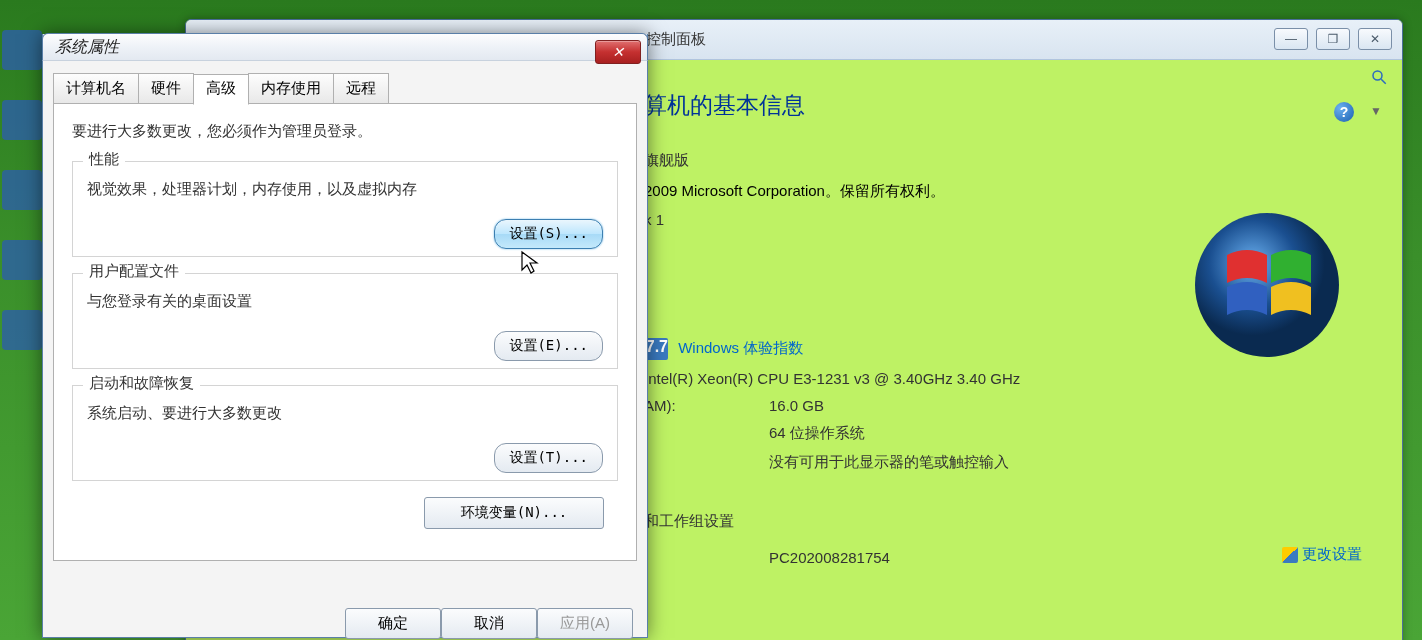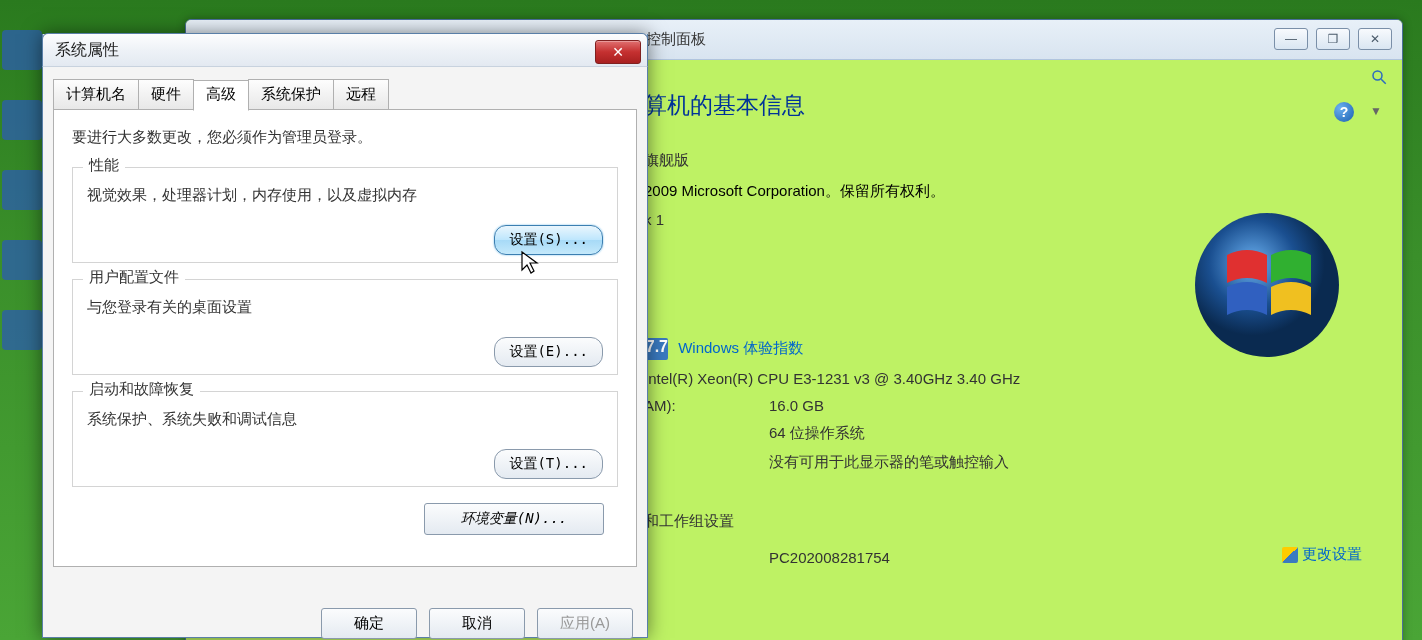--- a/index.html
+++ b/index.html
@@ -165,30 +165,31 @@
     left: 42px; top: 34px;
     width: 606px; height: 604px;
     background: #f4f4f4;
     border: 1px solid #5a7fa8;
     border-top: none;
     border-radius: 0 0 0 0;
     box-shadow: 0 0 18px rgba(0,0,0,0.5);
     z-index: 10;
   }
   .sp-titlebar {
-    height: 34px;
+    height: 28px;
     background: linear-gradient(to bottom, #fdfdfe 0%, #eef2f7 50%, #e3e9f1 100%);
     border: 1px solid #5a7fa8;
     border-bottom: 1px solid #c8d2de;
     display: flex;
     align-items: center;
     padding: 0 12px;
     position: relative;
     margin: -1px -1px 0 -1px;
     border-radius: 6px 6px 0 0;
+    font-style: italic;
   }
   .sp-title {
     font-size: 16px;
     color: #222;
   }
   .sp-close {
     position: absolute;
     right: 6px; top: 6px;
     width: 46px; height: 24px;
     background: linear-gradient(to bottom, #e07070 0%, #c53030 50%, #a82020 100%);
@@ -282,28 +283,27 @@
   }
   .sp-env-btn {
     min-width: 180px;
     padding: 6px 18px;
     border: 1px solid #8a9aac;
     background: linear-gradient(to bottom, #fbfcfd, #e4eaf1);
     font-size: 14px;
     font-family: "SimSun", monospace;
     cursor: pointer;
     border-radius: 3px;
-    font-style: italic;
   }
 
   .sp-bottom-btns {
     position: absolute;
     right: 14px; bottom: -2px;
     display: flex;
-    gap: 12px;
+    gap: 0;
   }
   .sp-bottom-btn {
     min-width: 96px;
     padding: 5px 18px;
     border: 1px solid #8a9aac;
     background: linear-gradient(to bottom, #fbfcfd, #e4eaf1);
     font-size: 15px;
     cursor: pointer;
     border-radius: 3px;
   }
@@ -412,21 +412,21 @@
 <div class="sp-dialog">
   <div class="sp-titlebar">
     <span class="sp-title">系统属性</span>
     <div class="sp-close">✕</div>
   </div>
 
   <div class="sp-tabs">
     <div class="sp-tab">计算机名</div>
     <div class="sp-tab">硬件</div>
     <div class="sp-tab active">高级</div>
-    <div class="sp-tab">系统保护</div>
+    <div class="sp-tab">内存使用</div>
     <div class="sp-tab">远程</div>
   </div>
 
   <div class="sp-tab-panel">
     <div class="sp-admin-note">要进行大多数更改，您必须作为管理员登录。</div>
 
     <div class="sp-group">
       <div class="sp-group-legend">性能</div>
       <div class="sp-group-desc">视觉效果，处理器计划，内存使用，以及虚拟内存</div>
       <div class="sp-group-btn-row">
@@ -437,21 +437,21 @@
     <div class="sp-group">
       <div class="sp-group-legend">用户配置文件</div>
       <div class="sp-group-desc">与您登录有关的桌面设置</div>
       <div class="sp-group-btn-row">
         <button class="sp-btn">设置(E)...</button>
       </div>
     </div>
 
     <div class="sp-group">
       <div class="sp-group-legend">启动和故障恢复</div>
-      <div class="sp-group-desc">系统保护、系统失败和调试信息</div>
+      <div class="sp-group-desc">系统启动、要进行大多数更改</div>
       <div class="sp-group-btn-row">
         <button class="sp-btn">设置(T)...</button>
       </div>
     </div>
 
     <div class="sp-env-row">
       <button class="sp-env-btn">环境变量(N)...</button>
     </div>
   </div>
 

